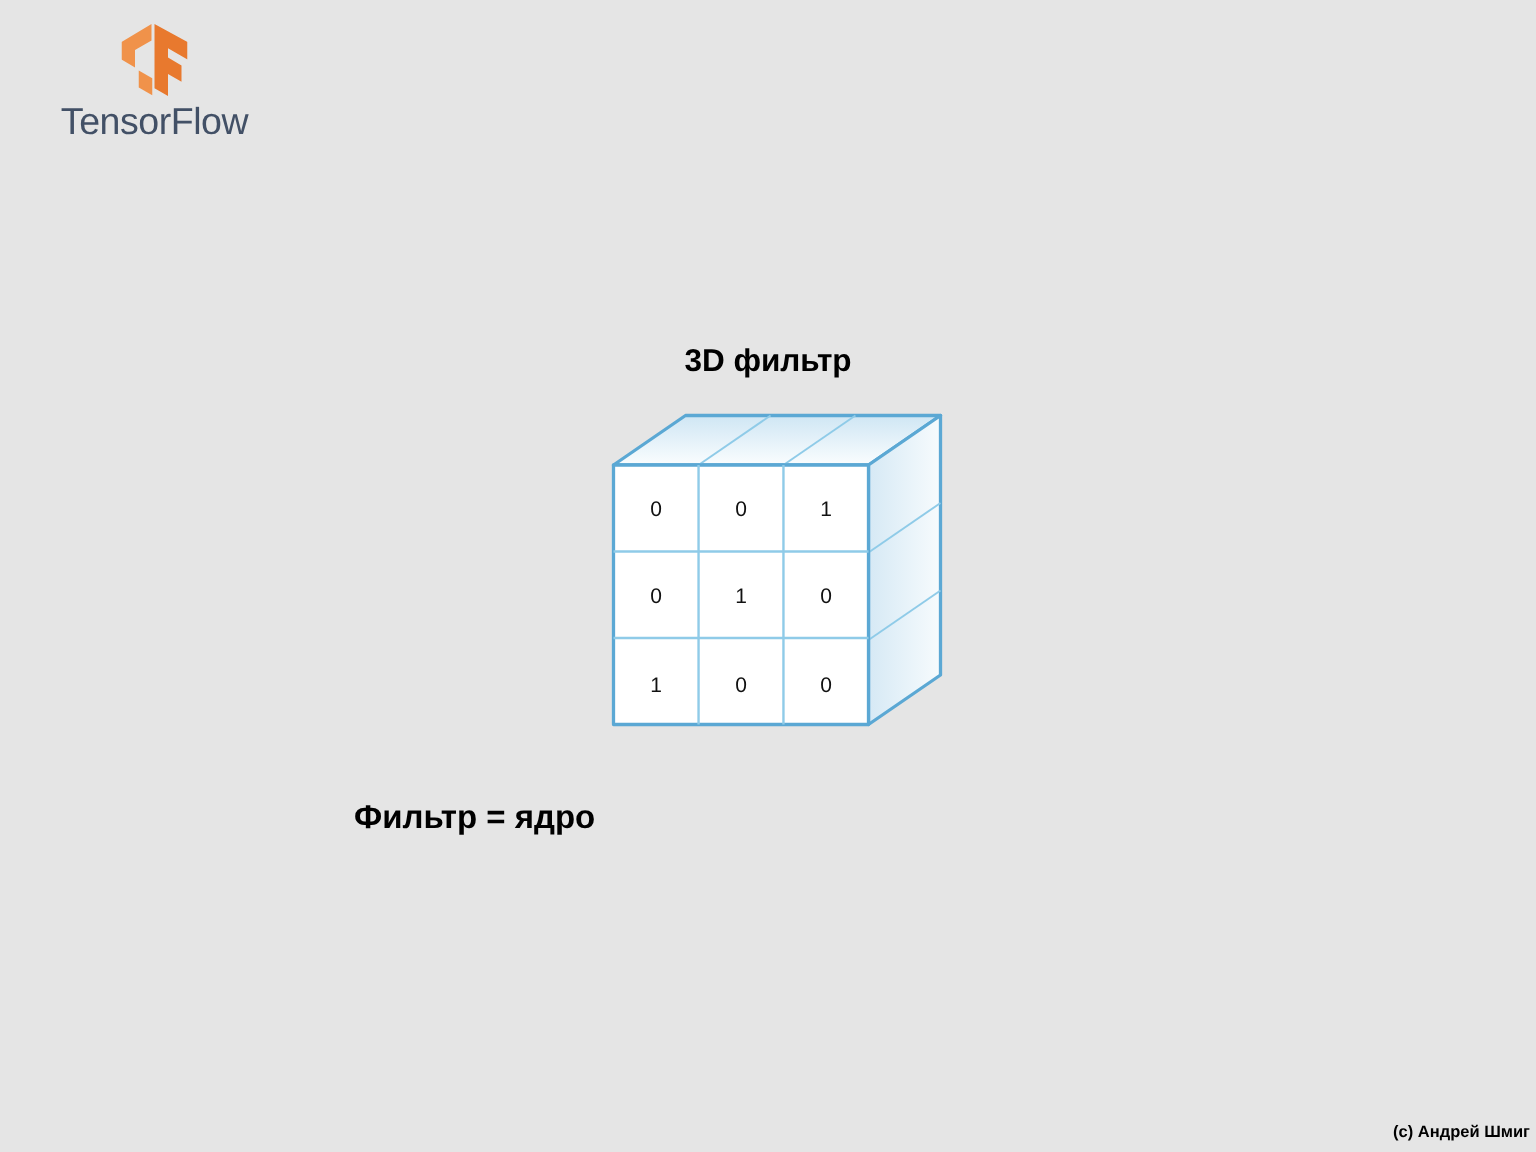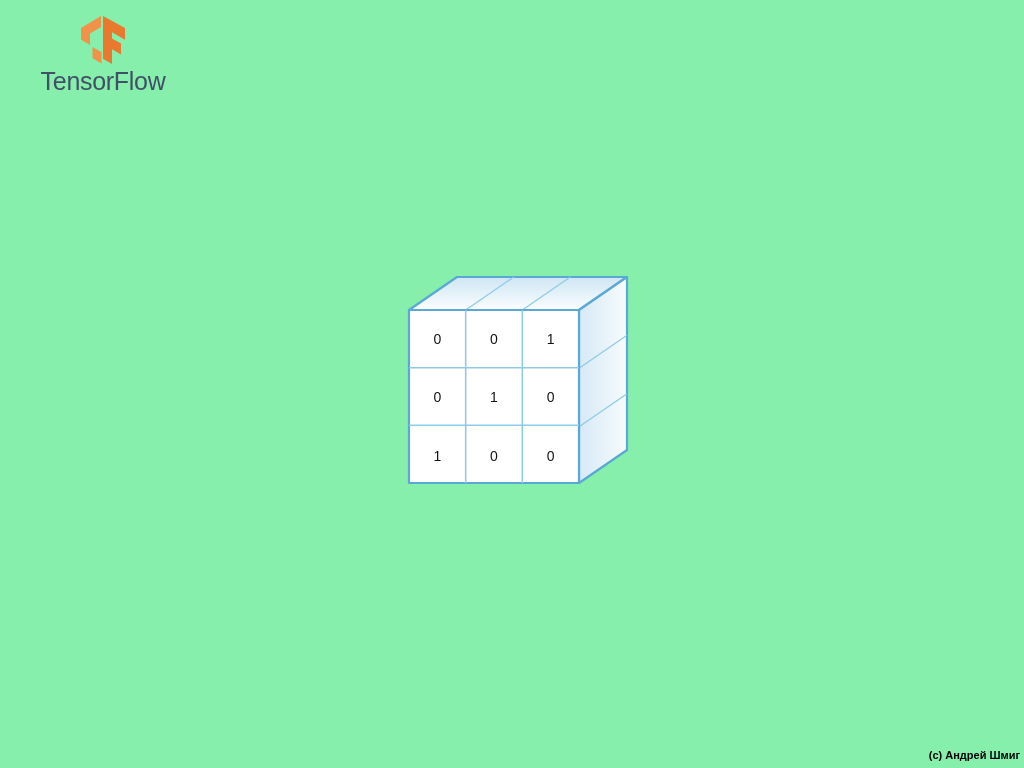--- a/index.html
+++ b/index.html
@@ -16,21 +16,21 @@
     font-family: "Liberation Sans", sans-serif;
     color: #000000;
   }
 
   
   #slide {
     position: absolute;
     left: 0; top: 0;
     width: 1024px;
     height: 768px;
-    background: #86efac;
+    background: #e5e5e5;
   }
 
   
   #tf-logo {
     position: absolute;
     left: 38px;
     top: 16px;
     width: 130px;
     height: 80px;
   }
@@ -140,20 +140,21 @@
         <polygon points="0,12 20,0 20,11 9,17.4 9,29 0,23.7" fill="#F0924A"></polygon>
 
         <polygon points="11.5,31 20.5,36.2 20.5,47.5 11.5,42.3" fill="#F0924A"></polygon>
 
         <polygon points="22,0 44,12 44,23.7 31,16.2 31,22.4 40,27.6 40,38.5 31,33.3 31,48 22,42.8" fill="#E8792E"></polygon>
       </svg>
     </div>
     <div id="tf-wordmark">TensorFlow</div>
   </div>
 
+  <div id="filter-title">3D фильтр</div>
 
   <div id="cube-figure">
     <svg id="cube-svg" viewBox="0 0 250 235">
       <defs>
         <linearGradient id="topGrad" x1="0" y1="0" x2="0" y2="1">
           <stop offset="0%" stop-color="#CFE6F4"></stop>
           <stop offset="100%" stop-color="#FAFDFE"></stop>
         </linearGradient>
         <linearGradient id="sideGrad" x1="0" y1="0" x2="1" y2="0">
           <stop offset="0%" stop-color="#D6E9F5"></stop>
@@ -192,16 +193,17 @@
       <span class="cellnum">1</span>
       <span class="cellnum">0</span>
       <span class="cellnum">1</span>
       <span class="cellnum">0</span>
       <span class="cellnum">1</span>
       <span class="cellnum">0</span>
       <span class="cellnum">0</span>
     </div>
   </div>
 
+  <div id="kernel-caption">Фильтр = ядро</div>
 
   <div id="copyright">(c) Андрей Шмиг</div>
 
 </div>
 
 </body></html>

